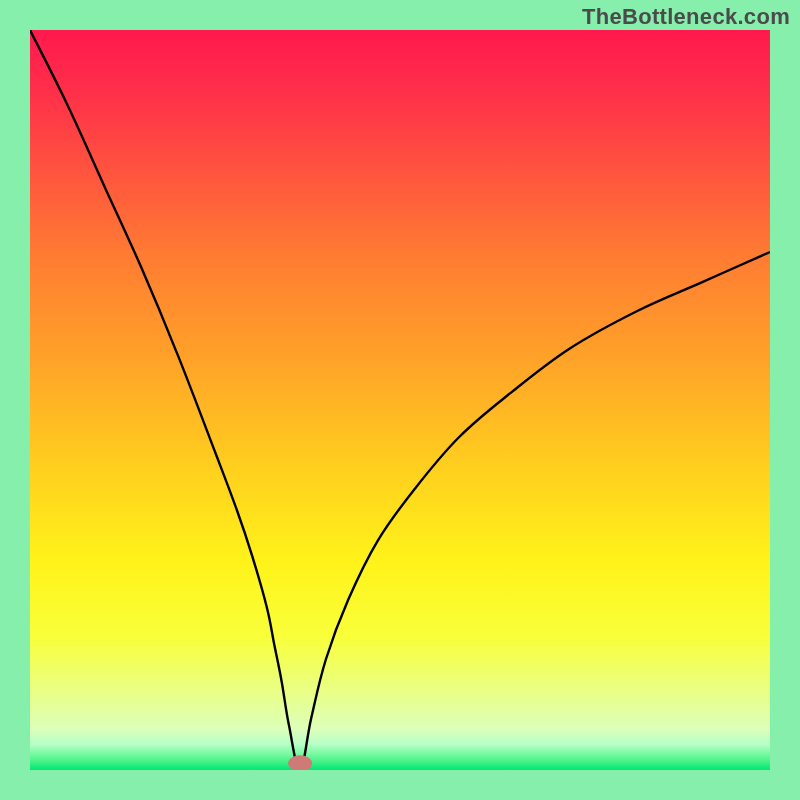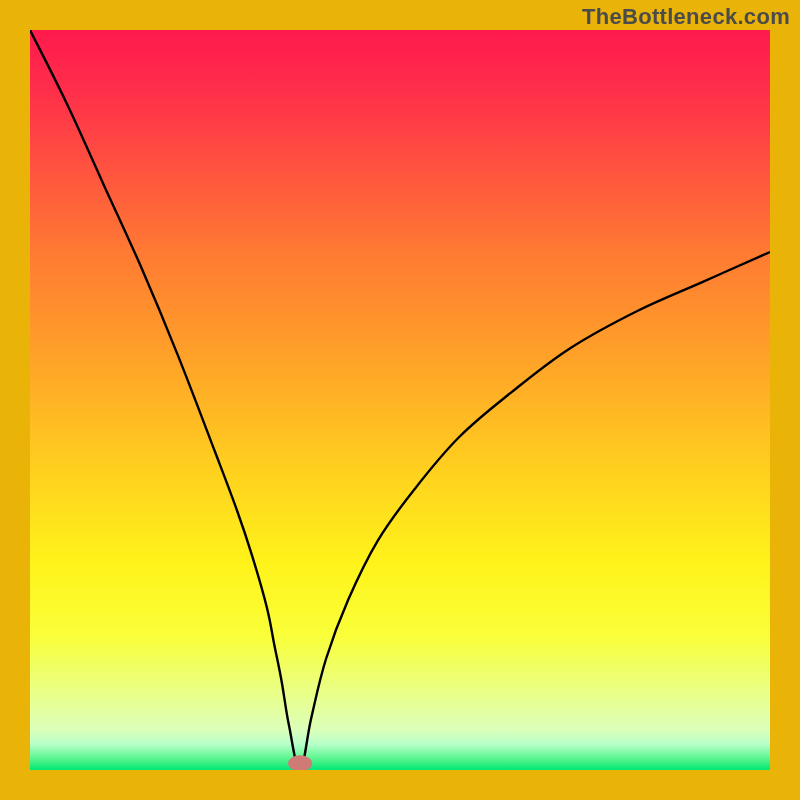--- a/index.html
+++ b/index.html
@@ -7,21 +7,21 @@
     padding: 0;
     width: 800px;
     height: 800px;
     background: #000;
     overflow: hidden;
   }
   .frame {
     position: absolute;
     top: 0; left: 0;
     width: 800px; height: 800px;
-    background: #eab308;
+    background: #86efac;
   }
   .plot-area {
     position: absolute;
     top: 30px;
     left: 30px;
     width: 740px;
     height: 740px;
     overflow: hidden;
   }
   .watermark {

